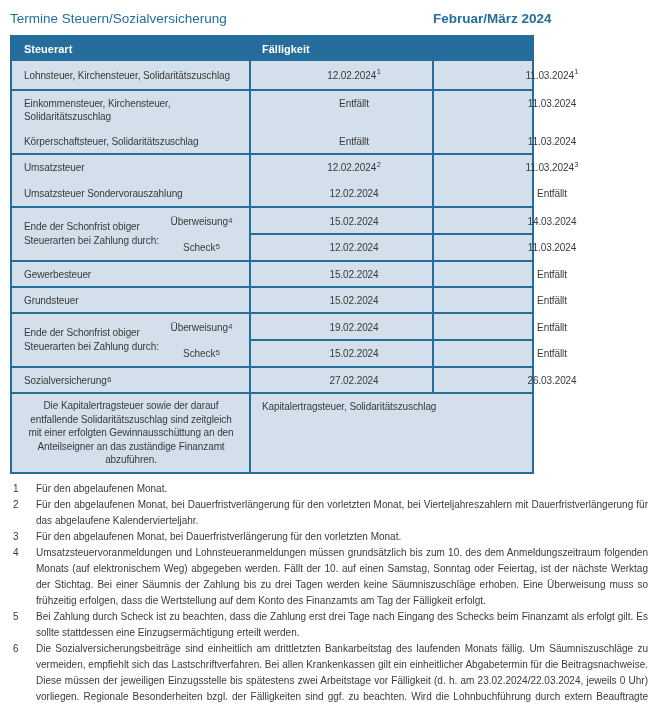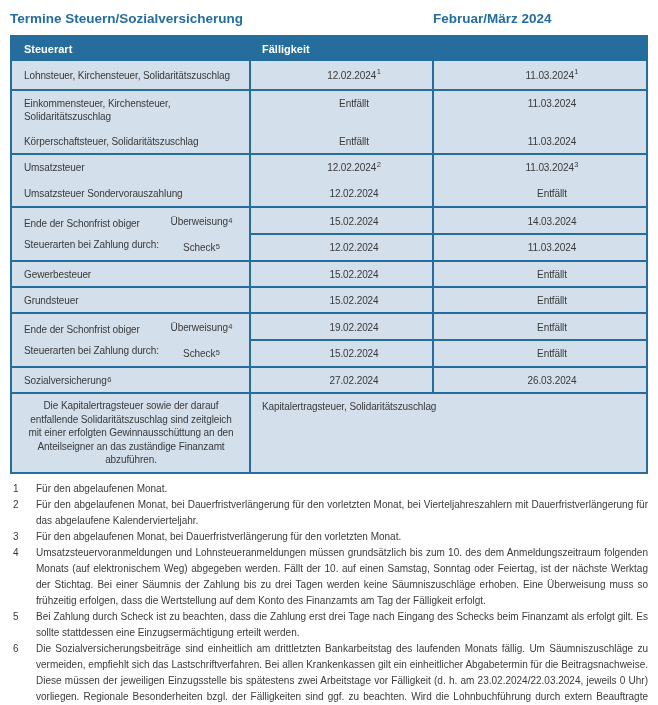--- a/index.html
+++ b/index.html
@@ -10,25 +10,25 @@
   * { box-sizing: border-box; margin: 0; padding: 0; }
   html, body { width: 658px; height: 705px; background: #fff; overflow: hidden; }
   body {
     font-family: "Liberation Sans", sans-serif;
     color: var(--text);
   }
   .page { padding: 9px 10px 0 10px; width: 658px; }
 
   
   .titlebar { display: flex; margin: 2px 0 9px 0; }
-  .title { width: 423px; font-size: 13.5px; font-weight: bold; color: var(--accent); }
+  .title { width: 423px; font-size: 13.5px; font-weight: normal; color: var(--accent); }
   .period { font-size: 13.5px; font-weight: bold; color: var(--accent); }
 
   
-  .tbl { width: 638px; border: 2px solid var(--accent); }
+  .tbl { width: 524px; border: 2px solid var(--accent); }
   .thead { display: flex; align-items: center; height: 24px; background: var(--accent); color: #fff; font-size: 11px; font-weight: bold; }
   .th1 { width: 238px; padding-left: 12px; }
   .th2 { padding-left: 12px; }
 
   .block { position: relative; display: grid; grid-template-columns: 238px 183px 213px; background: var(--row_bg); }
   .block + .block { border-top: 2px solid var(--accent); }
   .vline { position: absolute; top: 0; bottom: 0; width: 2px; background: var(--accent); }
   .v1 { left: 237px; }
   .v2 { left: 420px; }
   .hline { position: absolute; left: 237px; right: 0; top: calc(50% - 1px); height: 2px; background: var(--accent); }
@@ -36,21 +36,21 @@
   .cell { display: flex; align-items: center; font-size: 10px; line-height: 13px; letter-spacing: -0.1px; }
   .name { padding-left: 12px; padding-right: 22px; }
   .nowrap { white-space: nowrap; overflow: visible; }
   .date { justify-content: center; text-align: center; margin-left: 25px; }
   .top { align-items: flex-start; padding-top: 6px; }
 
   sup { font-size: 7.5px; line-height: 0; margin-left: 0.5px; }
 
   
   .sfcell { padding: 0; align-items: stretch; }
-  .sf-label { align-self: center; width: 148px; padding-left: 12px; line-height: 21px; }
+  .sf-label { align-self: center; width: 148px; padding-left: 12px; line-height: 14px; }
   .sf-methods { flex: 1; display: flex; flex-direction: column; }
   .sf-m { flex: 1; display: flex; align-items: center; justify-content: center; padding-right: 7px; white-space: nowrap; }
 
   
   .kapital { grid-template-columns: 238px 396px; }
   .note { justify-content: center; text-align: center; padding: 5px 13px; line-height: 13.5px; }
 
   
   .footnotes { margin-top: 7px; }
   .fn { display: flex; font-size: 10px; line-height: 16px; }

